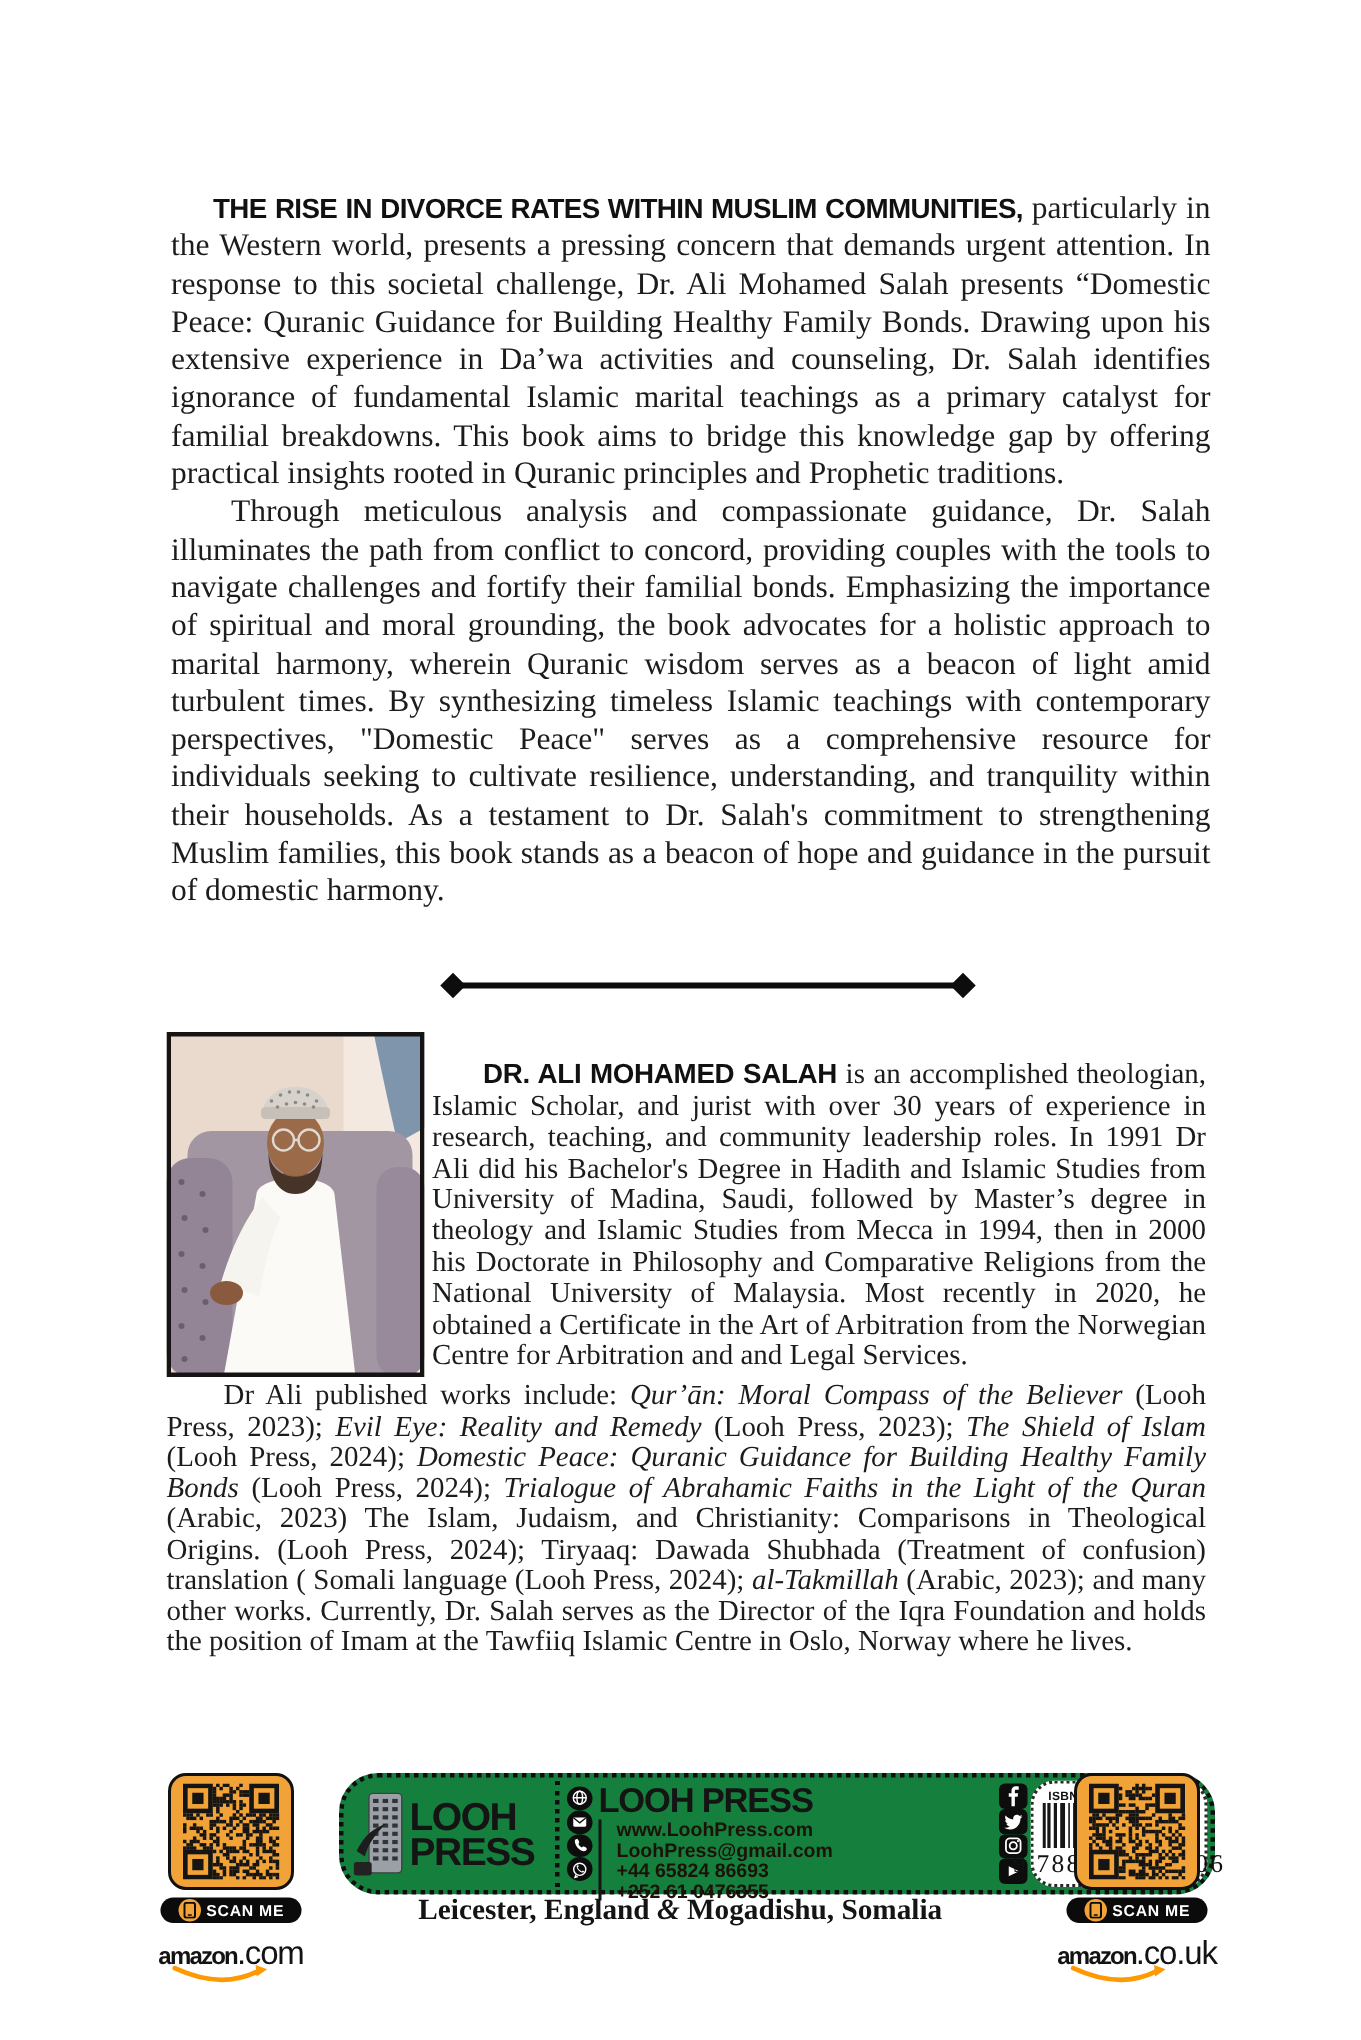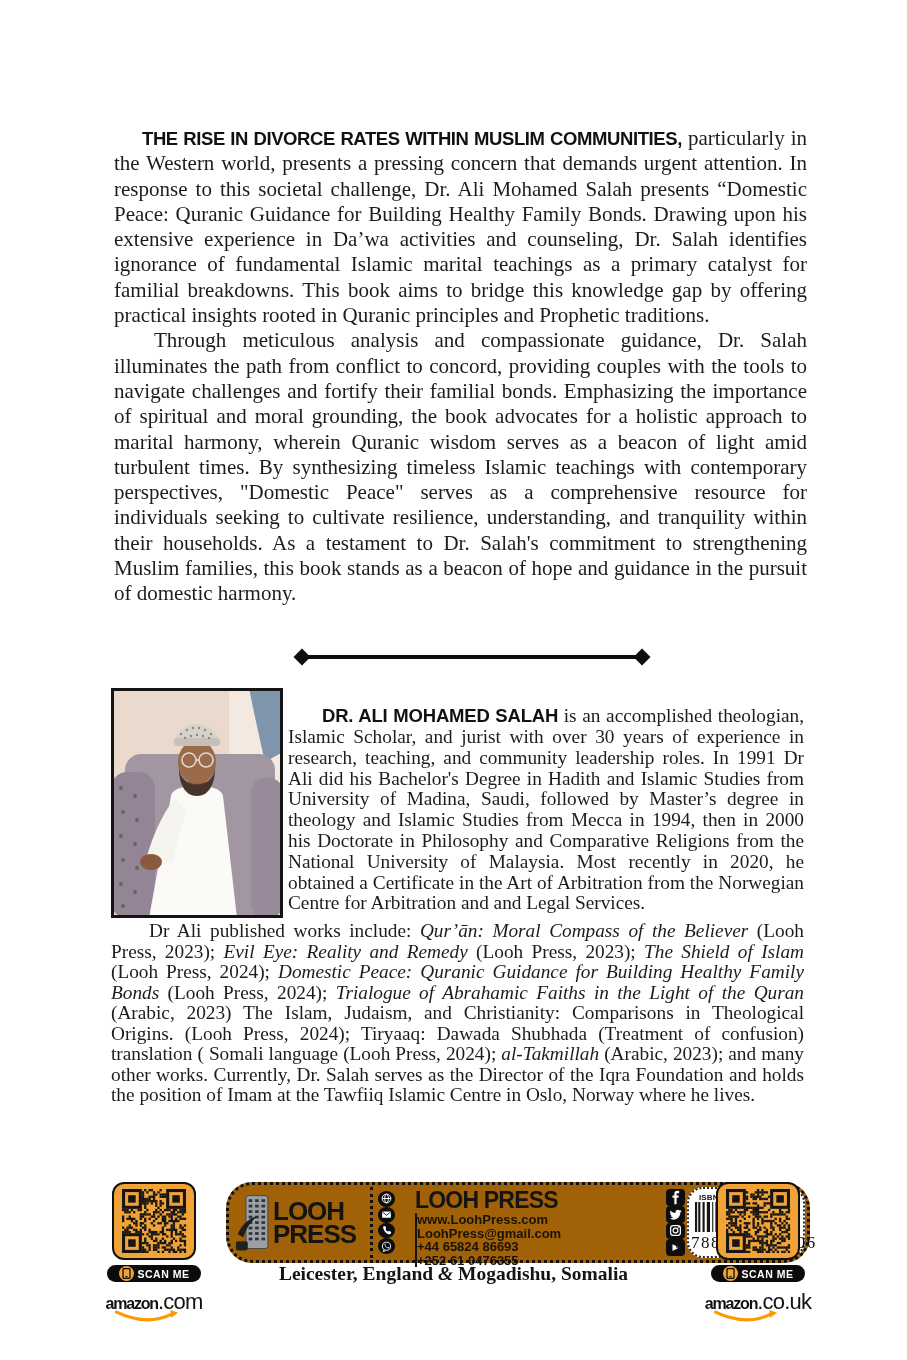--- a/index.html
+++ b/index.html
@@ -40,37 +40,37 @@
   .scan-pill .ph-circle svg{width:9px;height:11px;}
   .scan-text{color:#fff;font-family:"Liberation Sans",sans-serif;font-size:10.5px;
        font-weight:bold;letter-spacing:0.5px;}
   .amazon{margin-top:7px;position:relative;white-space:nowrap;
        font-family:"Liberation Sans",sans-serif;color:#131313;}
   .amazon .amz{font-weight:bold;font-size:16px;letter-spacing:-1.2px;}
   .amazon .tld{font-size:22px;letter-spacing:-0.8px;}
   .amazon .smile{position:absolute;left:2px;top:21px;width:80px;height:14px;}
   
   .pressbar{position:absolute;left:226px;top:1182px;width:584px;height:81px;
-       background:#a16207;border:3px dotted #0e0e0e;border-radius:26px;
+       background:#15803d;border:3px dotted #0e0e0e;border-radius:26px;
        box-sizing:border-box;display:flex;align-items:stretch;padding:2px;}
   .logo-zone{width:142px;border-right:3px dotted #0e0e0e;display:flex;
        align-items:center;padding:2px 2px 2px 4px;box-sizing:border-box;}
   .logo-zone svg.building{width:42px;height:60px;margin-right:-4px;flex:none;}
   .logo-stack{font-family:"Liberation Sans",sans-serif;font-weight:900;font-size:26px;
        line-height:23px;color:#141414;letter-spacing:-1px;}
-  .mid-zone{flex:1;display:flex;padding:2px 2px 2px 5px;gap:20px;min-width:0;}
+  .mid-zone{flex:1;display:flex;padding:2px 2px 2px 5px;gap:4px;min-width:0;}
   .icon-col{display:flex;flex-direction:column;justify-content:space-between;
        padding:2px 0;}
   .circle-icon{width:17px;height:17px;border-radius:50%;background:#0d0d0d;
        display:flex;align-items:center;justify-content:center;}
   .circle-icon svg{width:13px;height:13px;}
   .text-col{flex:1;display:flex;flex-direction:column;min-width:0;}
   .press-title{font-family:"Liberation Sans",sans-serif;font-weight:900;font-size:23px;
        line-height:23px;color:#141414;letter-spacing:-0.8px;white-space:nowrap;}
-  .contact-lines{flex:1;border-left:2.5px solid #141414;padding-left:0;margin-top:1px;
+  .contact-lines{flex:1;border-left:2.5px solid #141414;padding-left:10px;margin-top:1px;
        display:flex;flex-direction:column;justify-content:space-between;
        font-family:"Liberation Sans",sans-serif;font-weight:bold;font-size:13px;
        line-height:13.5px;color:#1b1208;white-space:nowrap;}
   .social-col{display:flex;flex-direction:column;justify-content:space-between;
        padding:2px 1px;width:22px;box-sizing:border-box;}
   .sq-icon{width:19px;height:19px;border-radius:4px;background:#0d0d0d;
        display:flex;align-items:center;justify-content:center;}
   .sq-icon svg{width:15px;height:15px;}
   .barcode-panel{width:118px;background:#ffffff;border:2.5px dotted #2a2a2a;
        border-radius:16px;box-sizing:border-box;display:flex;flex-direction:column;

